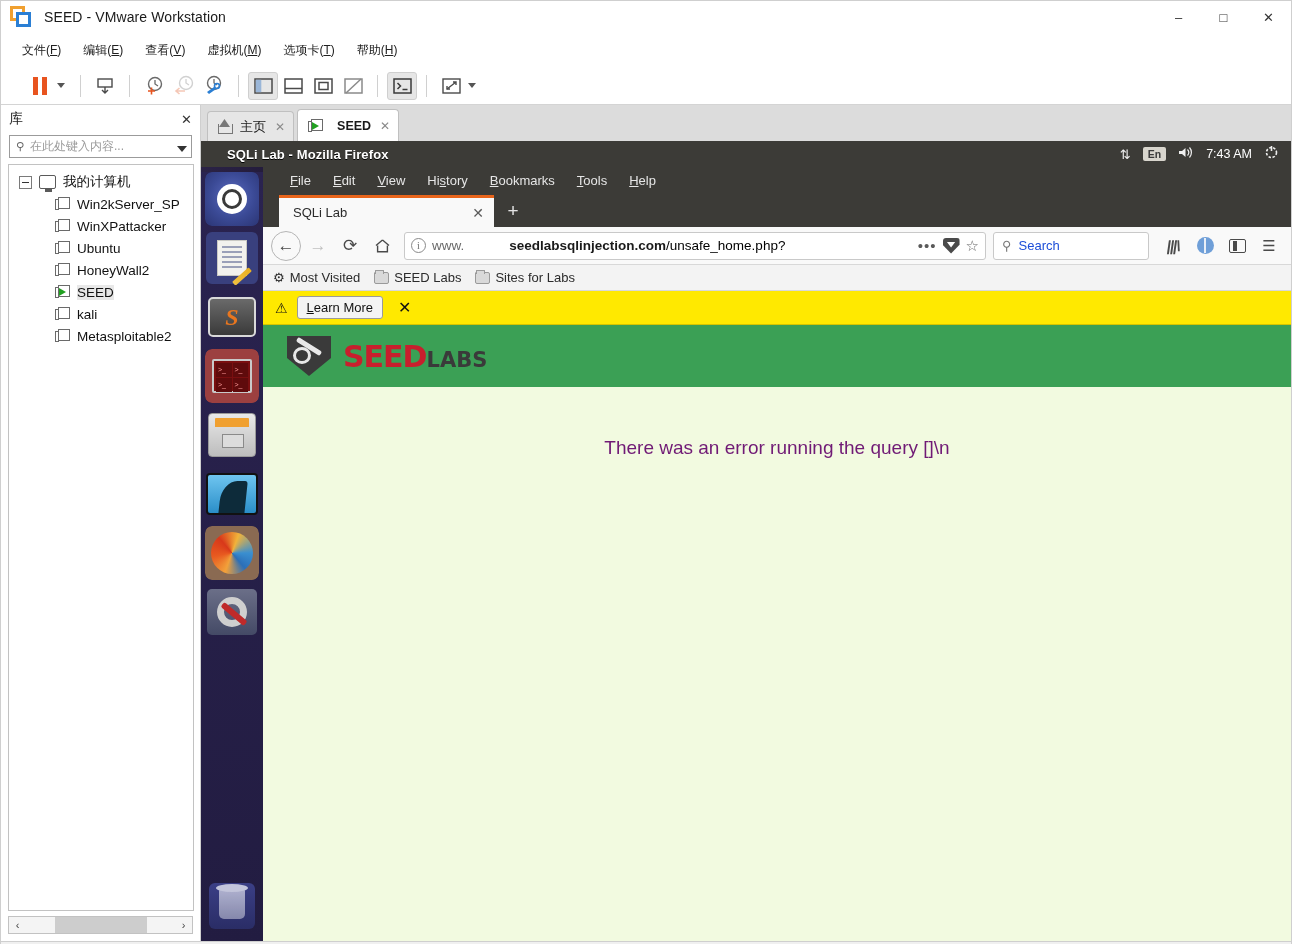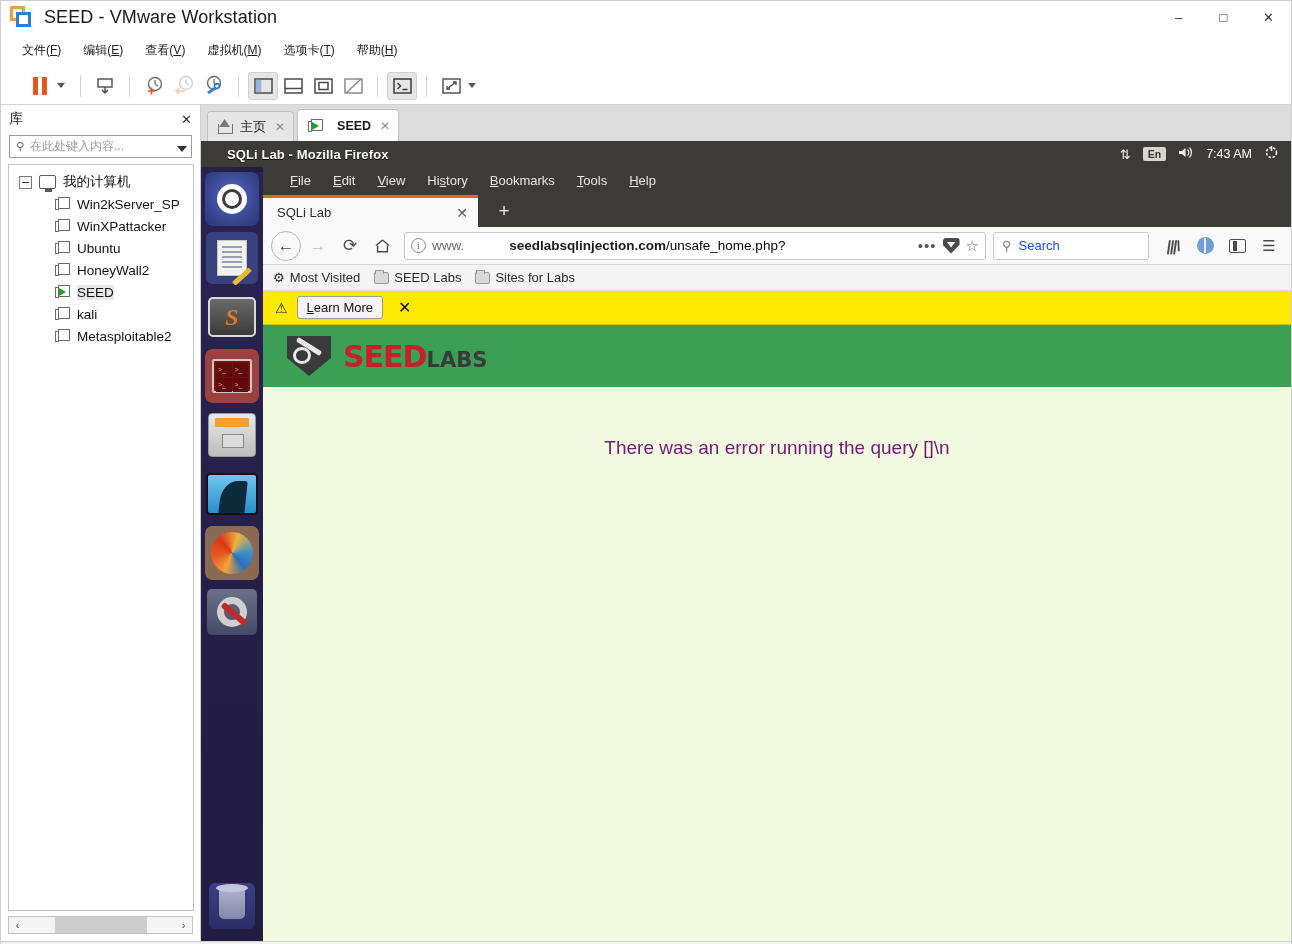--- a/index.html
+++ b/index.html
@@ -12,21 +12,21 @@
          border: 1px solid #cfcfcf; }
 
   
   .titlebar { height: 32px; display: flex; align-items: center; background: #ffffff;
               position: relative; }
   .vm-logo { width: 22px; height: 22px; margin-left: 9px; margin-right: 12px; position: relative; }
   .vm-logo .sq1 { position: absolute; left:0; top:0; width: 15px; height: 15px;
                   border: 3px solid #f0a030; background: #fff; }
   .vm-logo .sq2 { position: absolute; left:6px; top:6px; width: 15px; height: 15px;
                   border: 3px solid #2b7fd4; background: #fff; }
-  .title-text { font-size: 18px; color: #1a1a1a; letter-spacing: .1px; }
+  .title-text { font-size: 14px; color: #1a1a1a; letter-spacing: .1px; }
   .winctl { position: absolute; right: 0; top: 0; height: 32px; display: flex; }
   .winctl div { width: 45px; height: 32px; display:flex; align-items:center; justify-content:center;
                 font-size: 13px; color: #333; }
 
   
   .menubar { height: 34px; display: flex; align-items: center; background: #ffffff;
              padding-left: 10px; }
   .menuitem { font-size: 12px; color: #202020; padding: 3px 11px; white-space: nowrap; }
   .menuitem u { text-decoration: underline; }
 
@@ -187,21 +187,21 @@
   .ico-trash .can:before { content:''; position:absolute; left:-3px; top:-5px; width:32px;height:8px;
       background:#e2e3ef; border-radius:50%; }
 
   
   .ff { position: absolute; left: 62px; top: 26px; right: 0; bottom: 0; background: #ffffff; }
   .ff-menubar { height: 26px; background: #3c3b37; display:flex; align-items:center;
                 padding-left: 16px; gap: 0; }
   .ff-menubar .mi { font-size: 13px; color: #e6e6e6; padding: 2px 11px; }
   .ff-menubar .mi u { text-decoration: underline; }
   .ff-tabs { height: 34px; background: #3c3b37; display: flex; align-items: flex-end;
-             padding-left: 0; position: relative; gap: 7px; }
+             padding-left: 16px; position: relative; }
   .ff-tab { height: 32px; background: #f9f9f9; width: 215px; display: flex; align-items: center;
             padding: 0 10px 0 14px; border-top: 3px solid #e8641a; position: relative; }
   .ff-tab .t { font-size: 13px; color: #2b2b2b; flex: 1; }
   .ff-tab .x { font-size: 14px; color: #5a5a5a; }
   .ff-newtab { width: 38px; height: 32px; display:flex;align-items:center;justify-content:center;
                color:#e4e4e4; font-size: 19px; }
   .ff-nav { height: 38px; background: #f9f9f9; display: flex; align-items: center; gap: 2px;
             padding: 0 8px; border-bottom: 1px solid #d8d8d8; }
   .navbtn { width: 30px; height: 30px; display: flex; align-items: center; justify-content: center;
             font-size: 17px; color: #4a4a4a; border-radius: 50%; }

